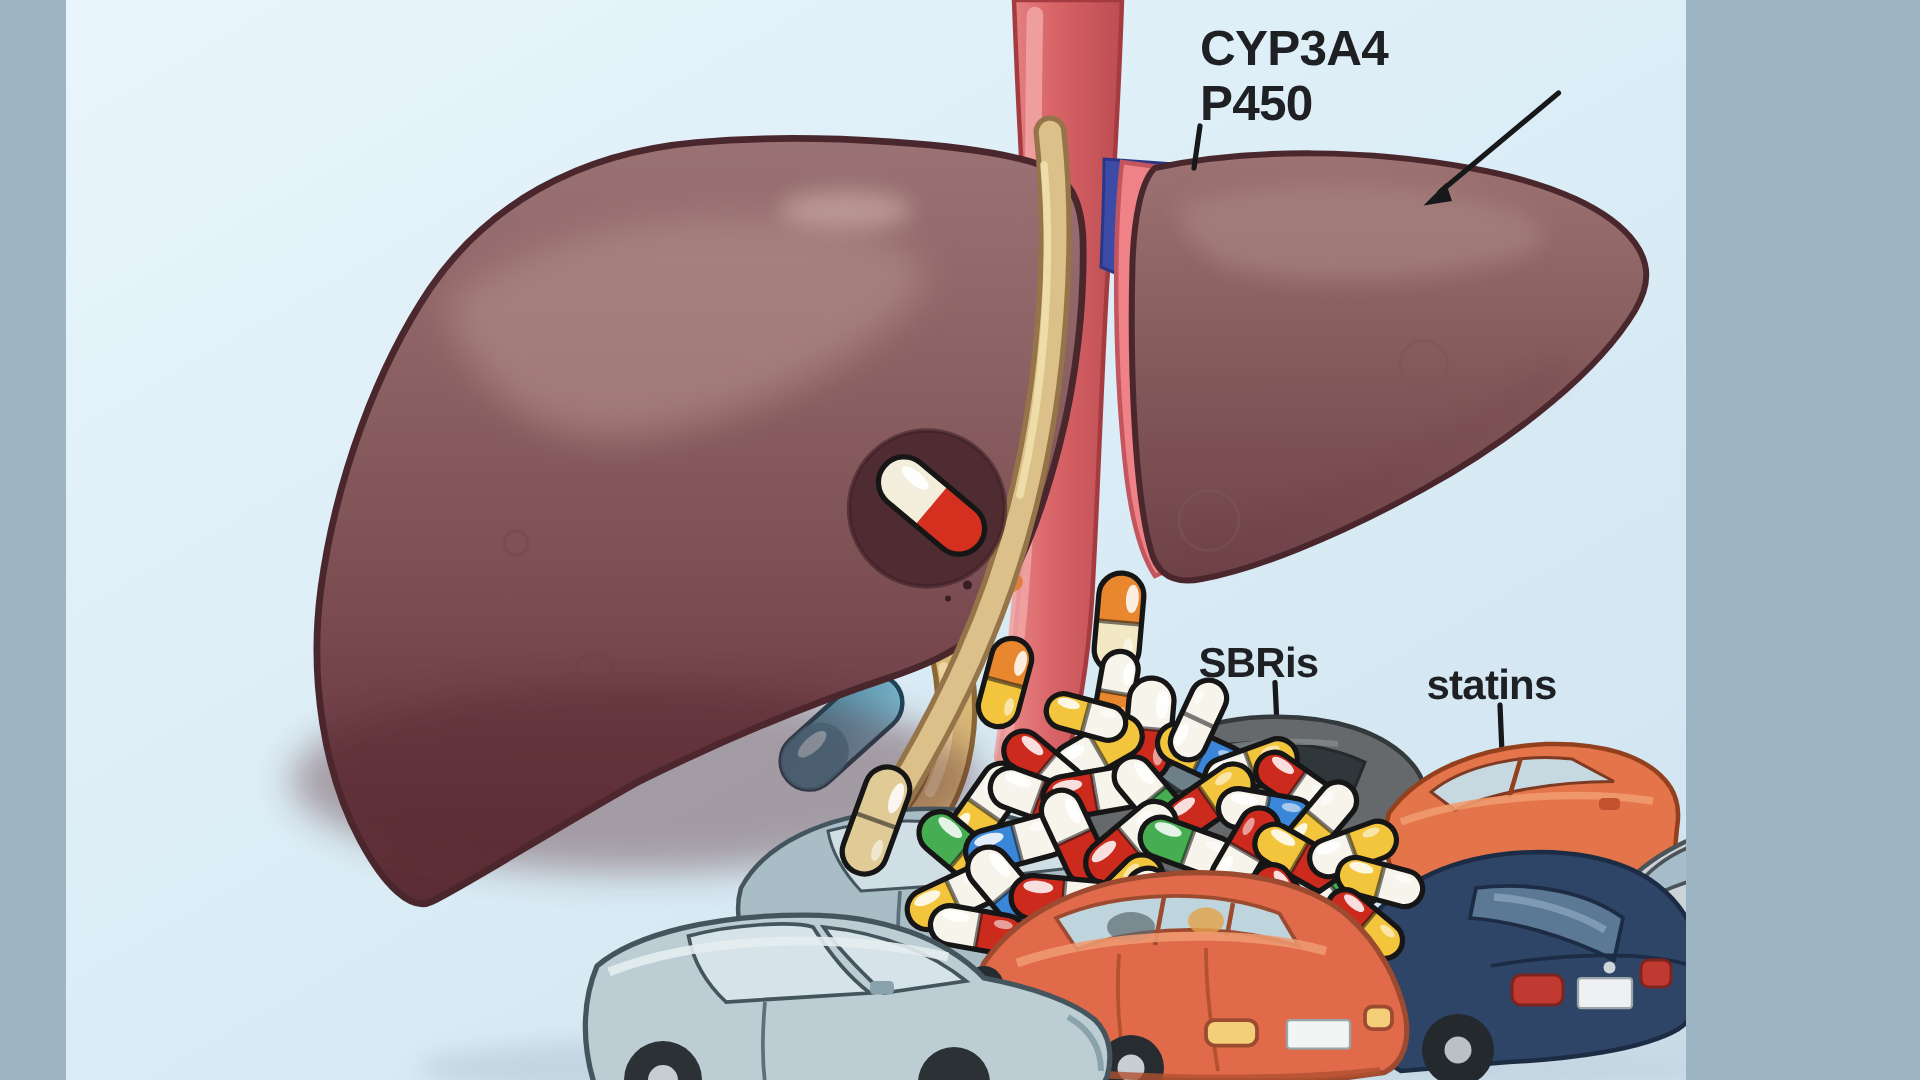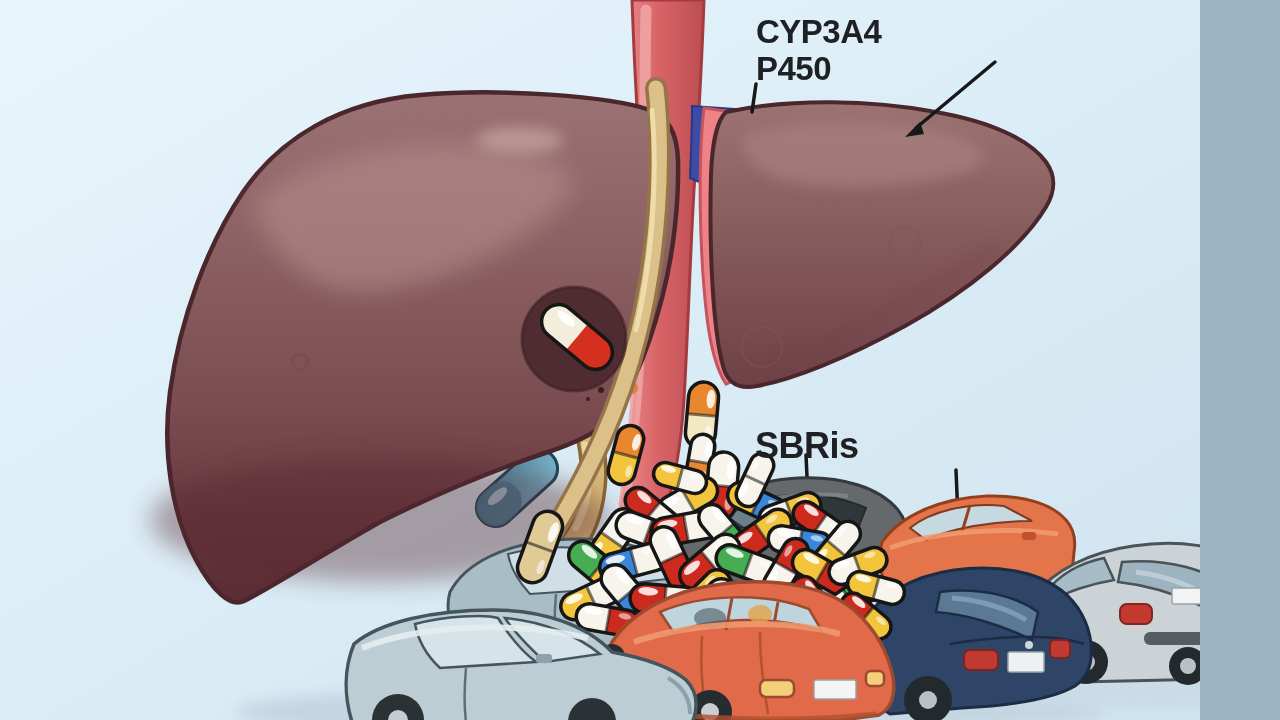--- a/index.html
+++ b/index.html
@@ -1,29 +1,30 @@
 <!DOCTYPE html>
 <html style="--c-bg-top: #e9f5fc; --c-bg-mid: #dbedf6; --c-bg-bottom: #cfe3ef; --c-ink: #1f2024; --c-leader: #17181a; --c-liver-outline: #4a272d; --c-vessel: #d96467; --c-vessel-hi: #efa0a0; --c-vessel-edge: #a43b40; --c-rim-pink: #ee8287; --c-patch-blue: #3c4ca6; --c-ligament: #dbc089; --c-ligament-edge: #96744a; --c-gall-a: #4a87a0; --c-gall-b: #79b6cd; --c-gall-edge: #1c4557; --c-duct: #d9b878; --c-duct-edge: #8a6736; --c-recess: #4f2c31; --c-capsule-white: #f3eedb; --c-capsule-red: #d5301f; --c-car-gray: #a9bdc6; --c-car-gray-light: #bccdd4; --c-car-dark: #65696b; --c-car-orange: #e4744a; --c-car-orange2: #e06a4a; --c-car-navy: #2e4568; --c-car-silver: #ccd3d6; --c-window-light: #cfdfe5; --c-window-dark: #30373b; --c-shadow: #c6d8e3; --c-pill-outline: #161616; --c-pill-white: #f7f4ec; --c-pill-red: #cd2a1e; --c-pill-yellow: #f2c53c; --c-pill-blue: #3a86d8; --c-pill-green: #46ad52; --c-pill-orange: #e8872d; --c-pill-cream: #f2e9c4; --c-pill-tan: #e0cb97;"><head>
 <meta charset="utf-8">
 <style>
   html,body{margin:0;padding:0;background:#9db5c2;}
   .stage{
-    position:relative;width:1200px;height:720px;overflow:hidden;
+    position:relative;width:1080px;height:720px;overflow:hidden;
     background:linear-gradient(150deg,var(--c-bg-top) 0%,var(--c-bg-mid) 48%,var(--c-bg-bottom) 100%);
     font-family:"Liberation Sans",sans-serif;
+    margin-left:44px;
   }
   svg{position:absolute;left:0;top:0;}
   .label{
     position:absolute;color:var(--c-ink);
     font-weight:700;letter-spacing:-0.5px;line-height:1.12;
     font-family:"Liberation Sans","DejaVu Sans",sans-serif;
   }
   .label span{display:block;}
   .lbl-enzyme{font-size:33px;}
-  .lbl-drug{font-size:36px;text-align:center;}
+  .lbl-drug{font-size:28px;text-align:center;}
   .leader{stroke:var(--c-leader);stroke-width:3.5;stroke-linecap:round;fill:none;}
 </style>
 </head>
 <body>
 
 <div class="stage">
 <svg width="1280" height="720" viewBox="0 0 1280 720">
   <defs>
     <linearGradient id="gLiverL" x1="0" y1="0" x2="0" y2="1">
       <stop offset="0" stop-color="#9b7274"></stop>
@@ -753,13 +754,16 @@
 
   <div class="label lbl-enzyme" style="left:756px;top:14px">
     <span>CYP3A4</span>
     <span>P450</span>
   </div>
   <div class="label lbl-enzyme" style="left:1001px;top:36px">
   </div>
   <div class="label lbl-drug" style="left:755px;top:426px">
     <span>SBRis</span>
   </div>
+  <div class="label lbl-drug" style="left:907px;top:441px">
+    <span>statins</span>
+  </div>
 </div>
 
 </body></html>

